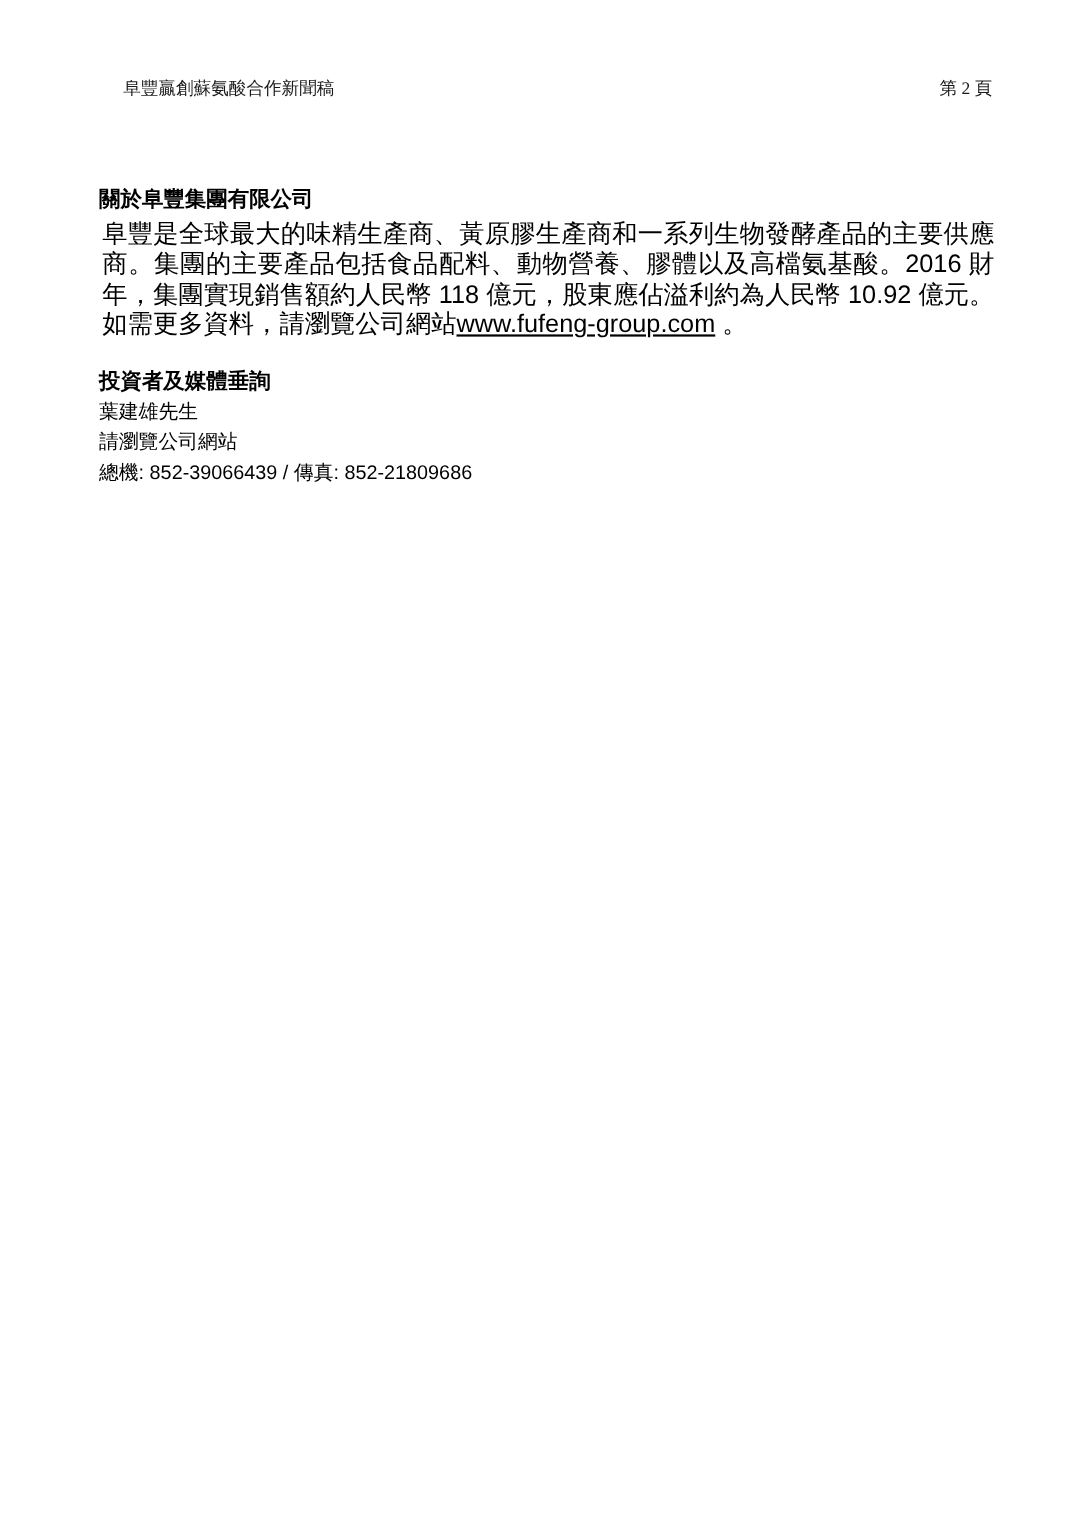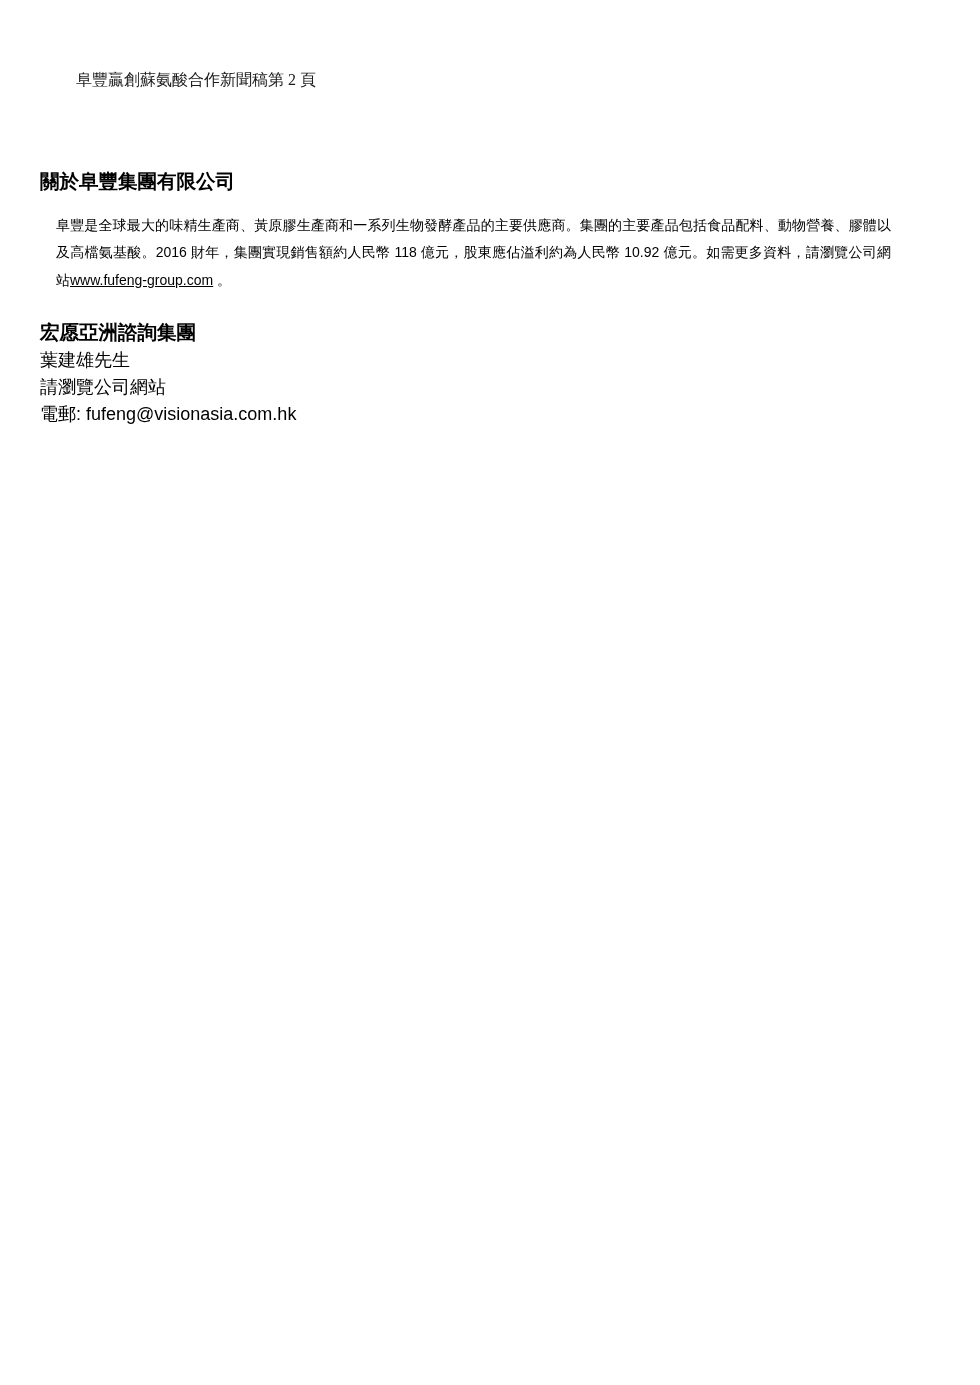--- a/index.html
+++ b/index.html
@@ -12,48 +12,48 @@
       width: 980px;
       height: 1385px;
       background: #ffffff;
       font-family: "Liberation Sans", "DejaVu Sans", sans-serif;
       color: #000000;
       box-sizing: border-box;
       overflow: hidden;
     }
     .doc-header {
       display: flex;
-      justify-content: flex-start;
+      justify-content: space-between;
       align-items: baseline;
-      padding: 70px 78px 0 76px;
+      padding: 70px 78px 0 112px;
       font-family: "Liberation Serif", "DejaVu Serif", serif;
       font-size: 16px;
       color: #1a1a1a;
     }
     .page-num {
     }
     .content {
-      padding: 0 73px 0 40px;
+      padding: 0 73px 0 90px;
     }
     .section-heading {
       margin: 0;
       font-size: 19.5px;
       line-height: 27.5px;
       font-weight: 700;
       color: #000000;
     }
     .section-heading.first {
       margin-top: 77px;
     }
     .section-heading.second {
       margin-top: 25px;
     }
     .body-par {
-      margin: 16px;
-      font-size: 14px;
+      margin: 3px;
+      font-size: 23px;
       line-height: 27.5px;
       text-align: justify;
       text-justify: inter-ideograph;
       color: #000000;
     }
     .site-link {
       color: #000000;
       text-decoration: underline;
       cursor: pointer;
     }
@@ -73,25 +73,25 @@
     <span>阜豐贏創蘇氨酸合作新聞稿</span>
     <span class="page-num">第 2 頁</span>
   </div>
 
   <div class="content">
 
     <h2 class="section-heading first">關於阜豐集團有限公司</h2>
 
     <p class="body-par"><span>阜豐是全球最大的味精生產商、黃原膠生產商和一系列生物發酵產品的主要供應商。集團的主要產品包括食品配料、動物營養、膠體以及高檔氨基酸。2016 財年，集團實現銷售額約人民幣 118 億元，股東應佔溢利約為人民幣 10.92 億元。如需更多資料，請瀏覽公司網站</span><a class="site-link">www.fufeng-group.com</a><span> 。</span></p>
 
-    <h2 class="section-heading second">宏愿亞洲諮詢集團</h2>
+    <h2 class="section-heading second">投資者及媒體垂詢</h2>
 
     <p class="contact-line">葉建雄先生</p>
 
     <p class="contact-line">請瀏覽公司網站</p>
 
 
+    <p class="contact-line">總機: 852-39066439 / 傳真: 852-21809686</p>
 
-    <p class="contact-line">電郵: fufeng@visionasia.com.hk</p>
 
   </div>
 
 </div>
 
 </body></html>

